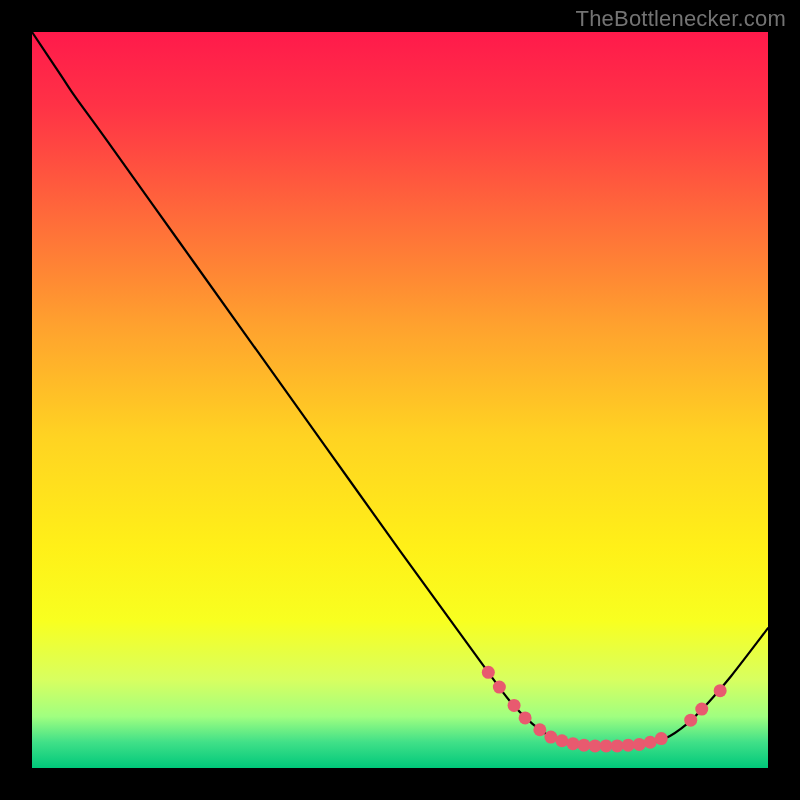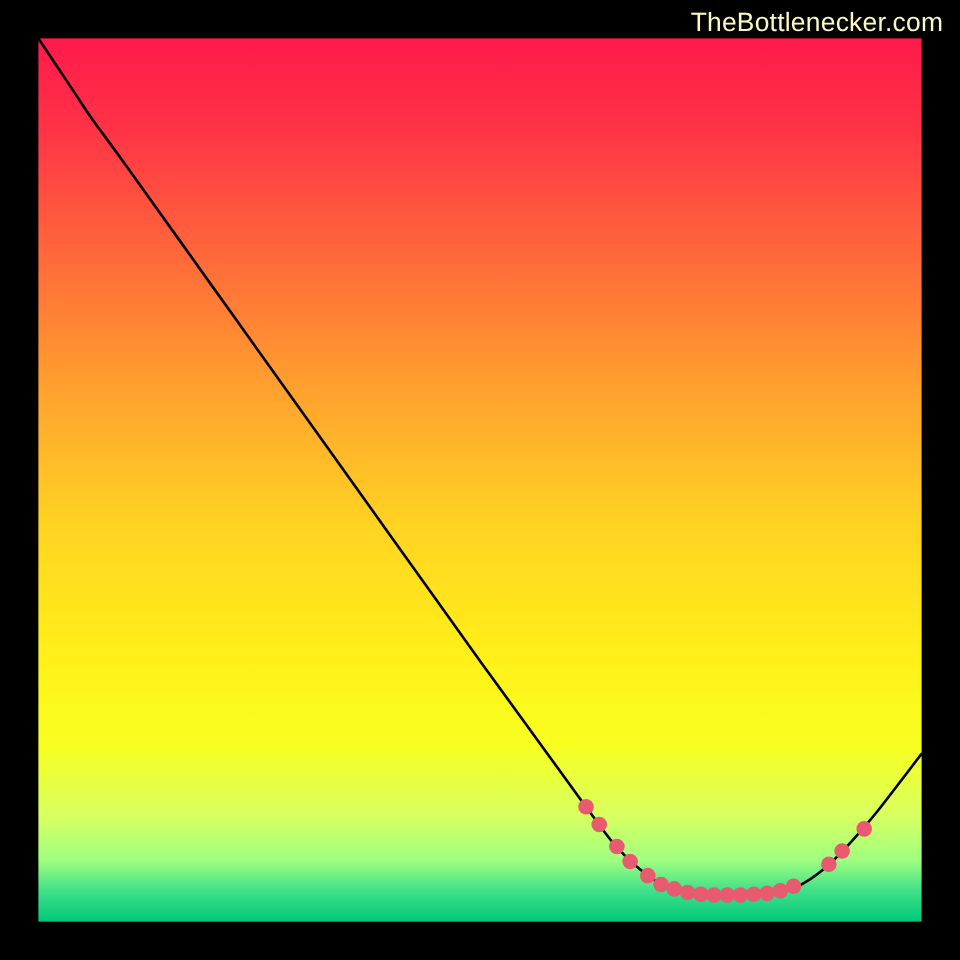--- a/index.html
+++ b/index.html
@@ -13,21 +13,21 @@
   .container {
     position: relative;
     width: 800px;
     height: 800px;
     background: #000;
   }
   .watermark {
     position: absolute;
     top: 6px;
     right: 14px;
-    color: #fef9c3;
+    color: #737373;
     font-family: Arial, Helvetica, sans-serif;
     font-size: 22px;
     letter-spacing: 0.2px;
     z-index: 10;
     user-select: none;
   }
   svg {
     position: absolute;
     top: 0;
     left: 0;

